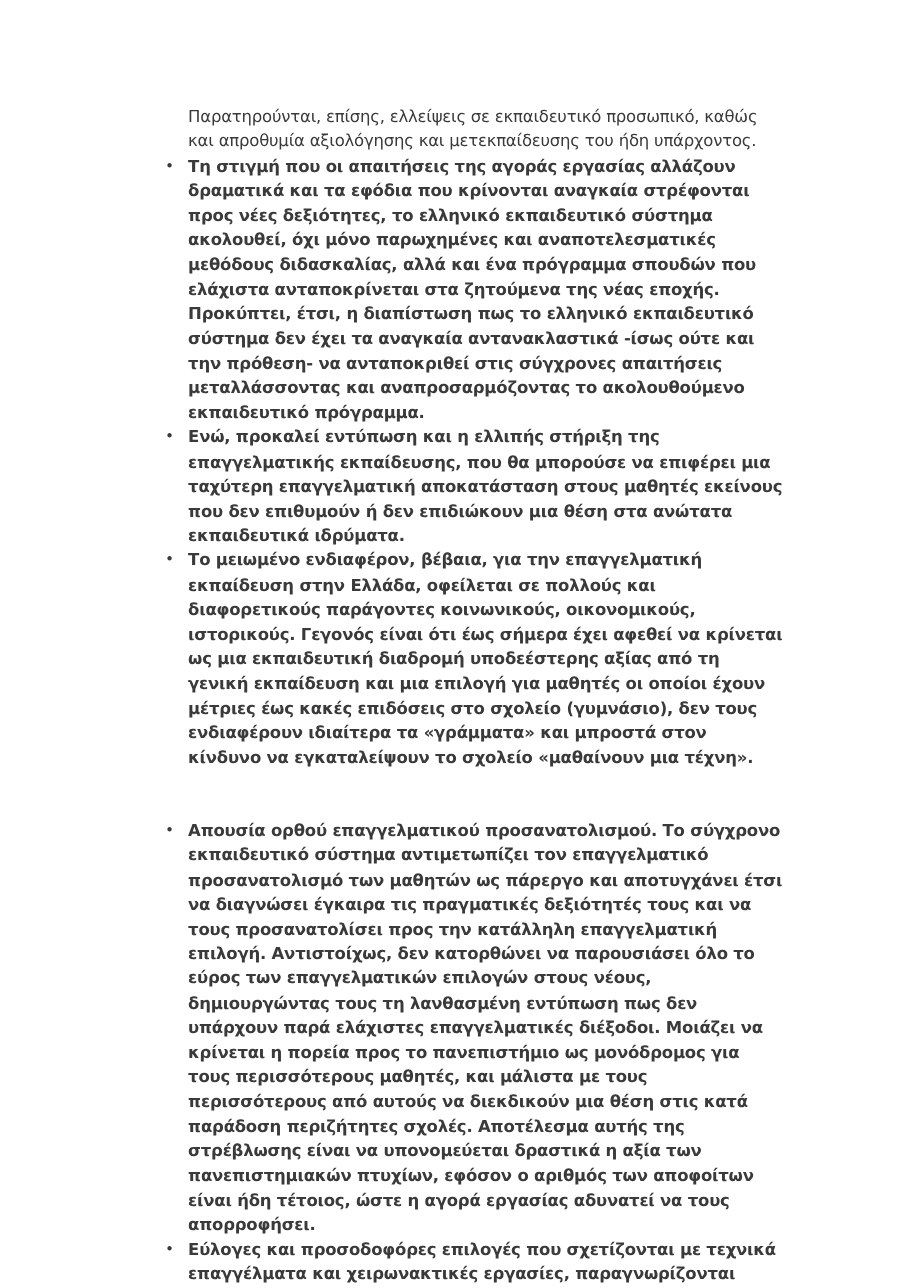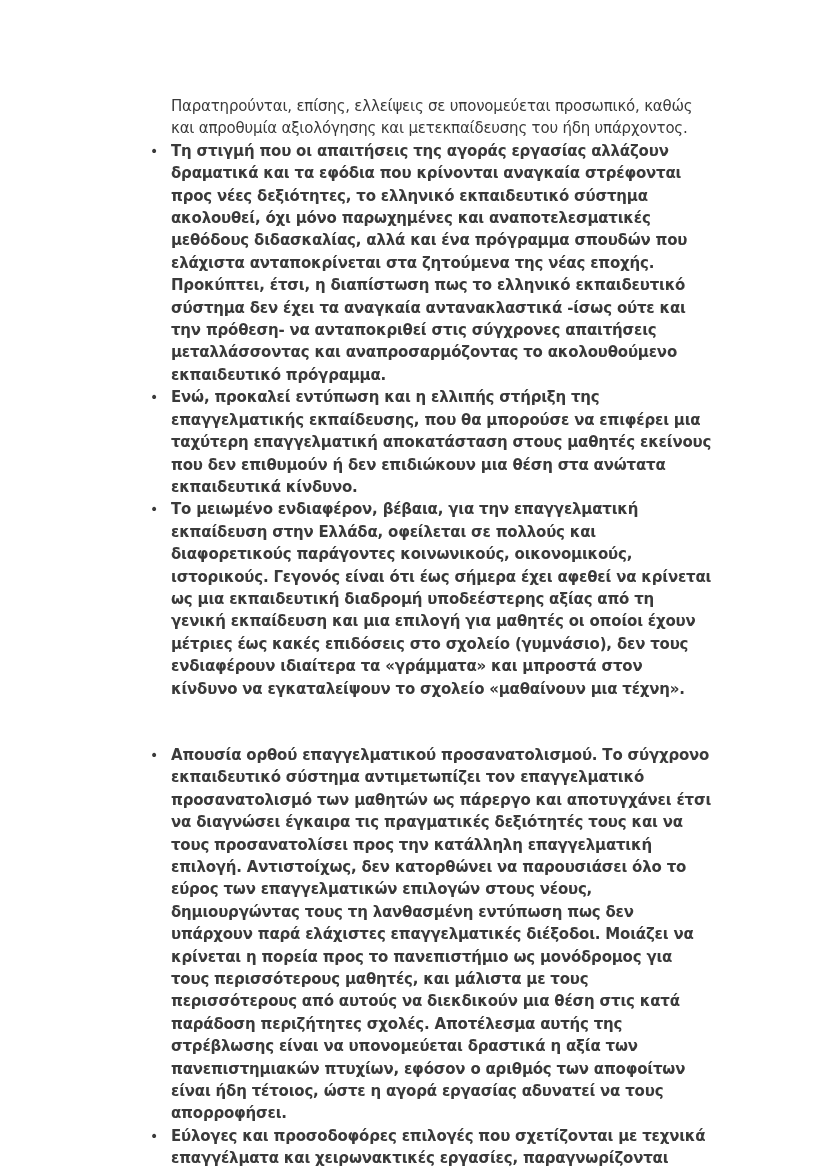--- a/index.html
+++ b/index.html
@@ -52,30 +52,30 @@
   .gap-before {
     margin-top: 44px;
   }
 </style>
 </head>
 <body>
 
 <div class="page">
   <div class="content">
 
-    <p class="paragraph">Παρατηρούνται, επίσης, ελλείψεις σε υπονομεύεται προσωπικό, καθώς και απροθυμία αξιολόγησης και μετεκπαίδευσης του ήδη υπάρχοντος.</p>
+    <p class="paragraph">Παρατηρούνται, επίσης, ελλείψεις σε εκπαιδευτικό προσωπικό, καθώς και απροθυμία αξιολόγησης και μετεκπαίδευσης του ήδη υπάρχοντος.</p>
 
     <div class="bullet-item">
       <span class="bullet-marker">•</span>
       <span class="bullet-text">Τη στιγμή που οι απαιτήσεις της αγοράς εργασίας αλλάζουν δραματικά και τα εφόδια που κρίνονται αναγκαία στρέφονται προς νέες δεξιότητες, το ελληνικό εκπαιδευτικό σύστημα ακολουθεί, όχι μόνο παρωχημένες και αναποτελεσματικές μεθόδους διδασκαλίας, αλλά και ένα πρόγραμμα σπουδών που ελάχιστα ανταποκρίνεται στα ζητούμενα της νέας εποχής. Προκύπτει, έτσι, η διαπίστωση πως το ελληνικό εκπαιδευτικό σύστημα δεν έχει τα αναγκαία αντανακλαστικά -ίσως ούτε και την πρόθεση- να ανταποκριθεί στις σύγχρονες απαιτήσεις μεταλλάσσοντας και αναπροσαρμόζοντας το ακολουθούμενο εκπαιδευτικό πρόγραμμα.</span>
     </div>
 
     <div class="bullet-item">
       <span class="bullet-marker">•</span>
-      <span class="bullet-text">Ενώ, προκαλεί εντύπωση και η ελλιπής στήριξη της επαγγελματικής εκπαίδευσης, που θα μπορούσε να επιφέρει μια ταχύτερη επαγγελματική αποκατάσταση στους μαθητές εκείνους που δεν επιθυμούν ή δεν επιδιώκουν μια θέση στα ανώτατα εκπαιδευτικά κίνδυνο.</span>
+      <span class="bullet-text">Ενώ, προκαλεί εντύπωση και η ελλιπής στήριξη της επαγγελματικής εκπαίδευσης, που θα μπορούσε να επιφέρει μια ταχύτερη επαγγελματική αποκατάσταση στους μαθητές εκείνους που δεν επιθυμούν ή δεν επιδιώκουν μια θέση στα ανώτατα εκπαιδευτικά ιδρύματα.</span>
     </div>
 
     <div class="bullet-item">
       <span class="bullet-marker">•</span>
       <span class="bullet-text">Το μειωμένο ενδιαφέρον, βέβαια, για την επαγγελματική εκπαίδευση στην Ελλάδα, οφείλεται σε πολλούς και διαφορετικούς παράγοντες κοινωνικούς, οικονομικούς, ιστορικούς. Γεγονός είναι ότι έως σήμερα έχει αφεθεί να κρίνεται ως μια εκπαιδευτική διαδρομή υποδεέστερης αξίας από τη γενική εκπαίδευση και μια επιλογή για μαθητές οι οποίοι έχουν μέτριες έως κακές επιδόσεις στο σχολείο (γυμνάσιο), δεν τους ενδιαφέρουν ιδιαίτερα τα «γράμματα» και μπροστά στον κίνδυνο να εγκαταλείψουν το σχολείο «μαθαίνουν μια τέχνη».</span>
     </div>
 
     <div class="bullet-item gap-before">
       <span class="bullet-marker">•</span>
       <span class="bullet-text">Απουσία ορθού επαγγελματικού προσανατολισμού. Το σύγχρονο εκπαιδευτικό σύστημα αντιμετωπίζει τον επαγγελματικό προσανατολισμό των μαθητών ως πάρεργο και αποτυγχάνει έτσι να διαγνώσει έγκαιρα τις πραγματικές δεξιότητές τους και να τους προσανατολίσει προς την κατάλληλη επαγγελματική επιλογή. Αντιστοίχως, δεν κατορθώνει να παρουσιάσει όλο το εύρος των επαγγελματικών επιλογών στους νέους, δημιουργώντας τους τη λανθασμένη εντύπωση πως δεν υπάρχουν παρά ελάχιστες επαγγελματικές διέξοδοι. Μοιάζει να κρίνεται η πορεία προς το πανεπιστήμιο ως μονόδρομος για τους περισσότερους μαθητές, και μάλιστα με τους περισσότερους από αυτούς να διεκδικούν μια θέση στις κατά παράδοση περιζήτητες σχολές. Αποτέλεσμα αυτής της στρέβλωσης είναι να υπονομεύεται δραστικά η αξία των πανεπιστημιακών πτυχίων, εφόσον ο αριθμός των αποφοίτων είναι ήδη τέτοιος, ώστε η αγορά εργασίας αδυνατεί να τους απορροφήσει.</span>

